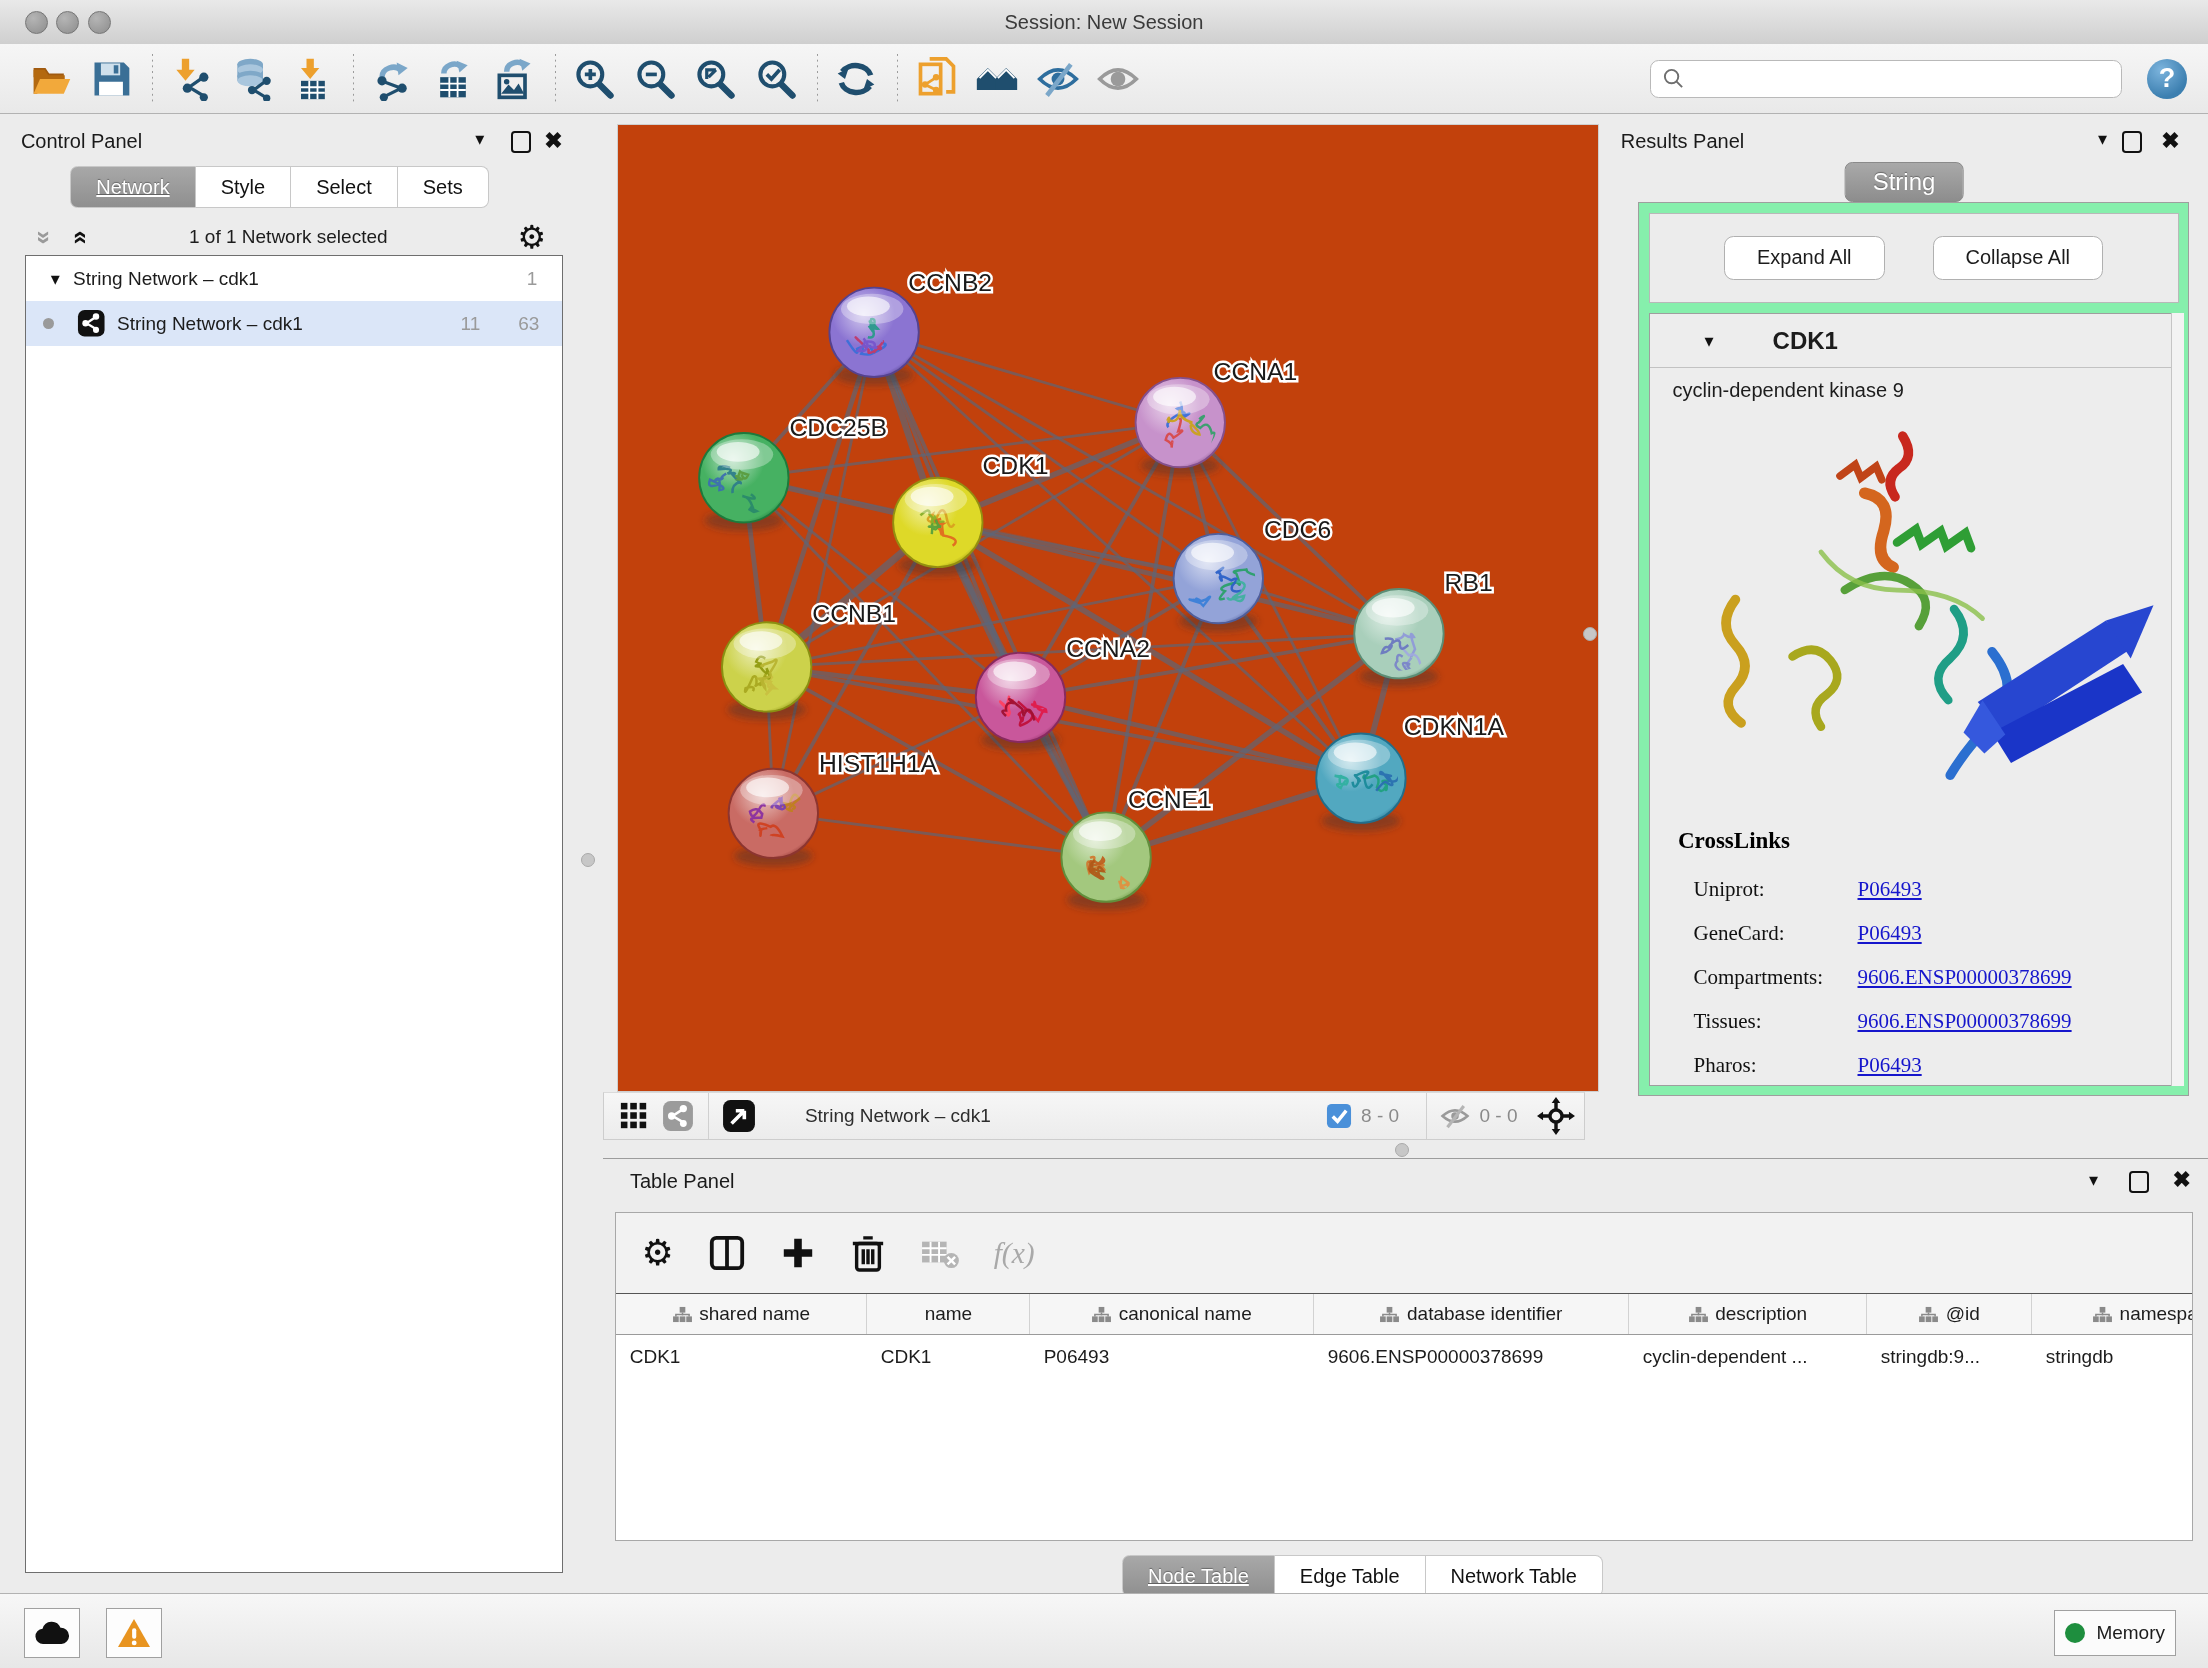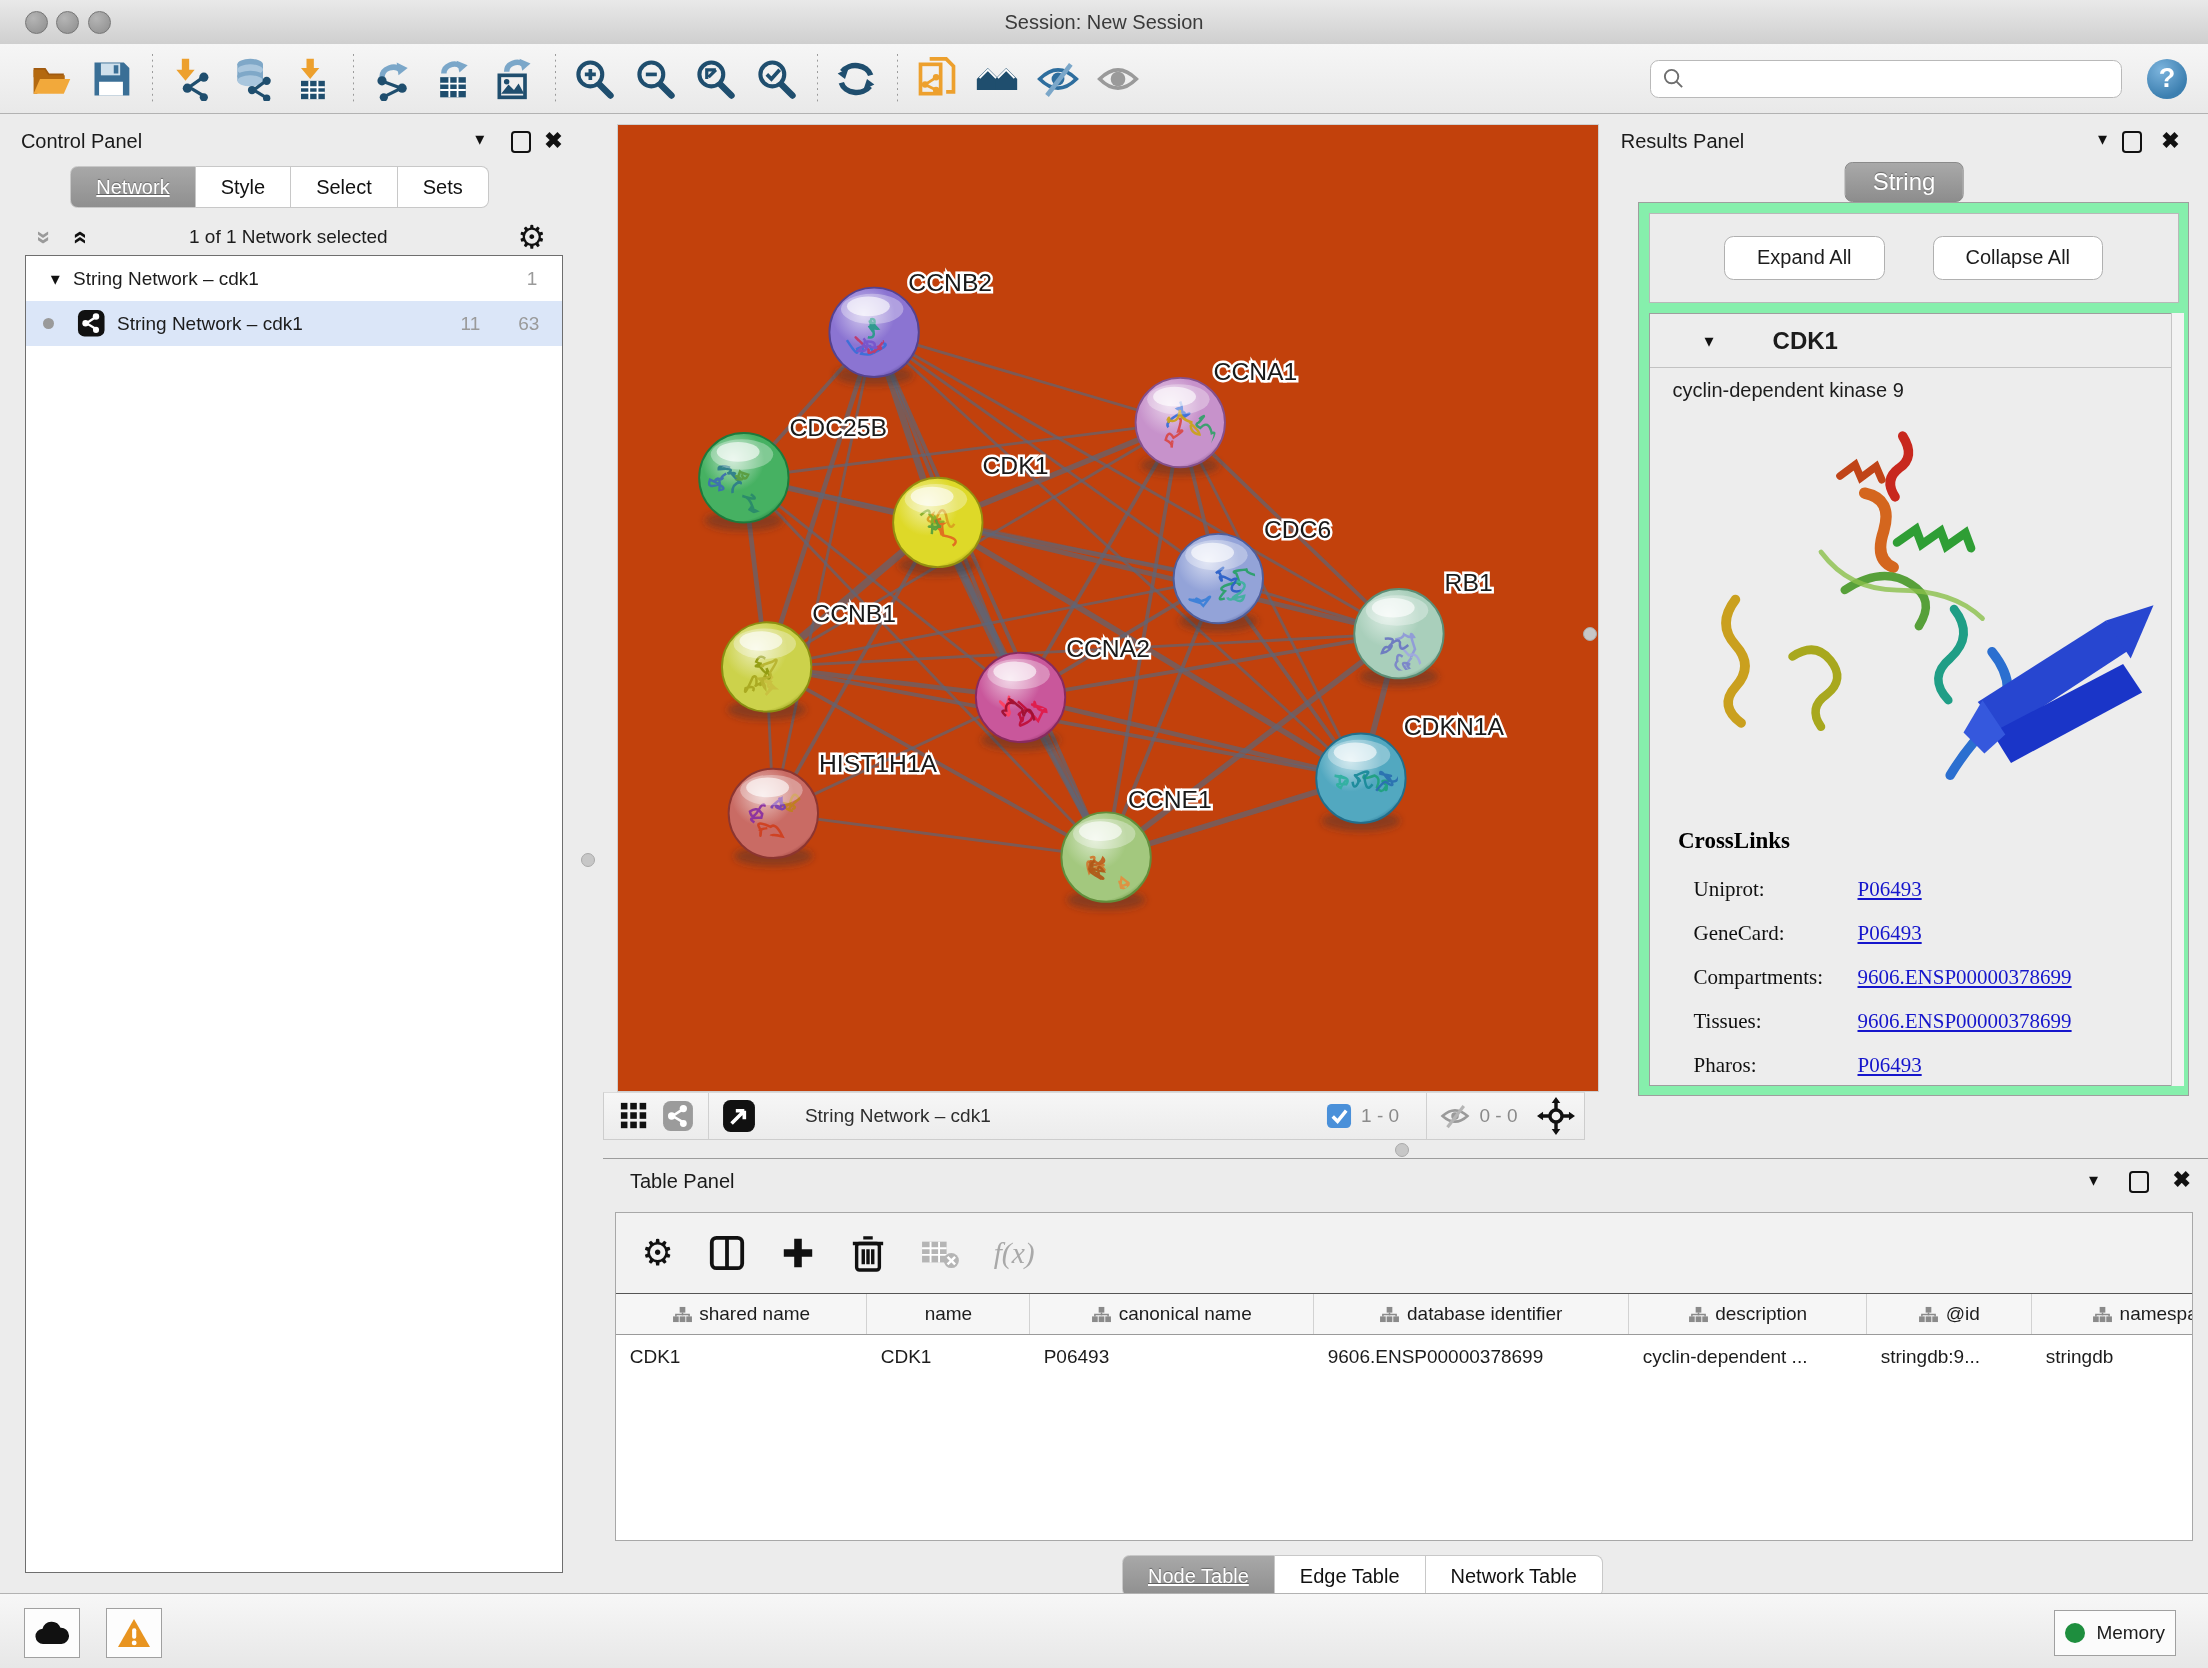--- a/index.html
+++ b/index.html
@@ -645,21 +645,21 @@
   <svg width="34" height="34" viewBox="0 0 32 32">
     <rect x="1" y="1" width="30" height="30" rx="7" fill="#111"></rect>
     <path d="M9 23 21 11M21 11h-8M21 11v8" stroke="#fff" stroke-width="3.4" fill="none"></path>
     </svg>
   <span style="margin-left:49px">String Network – cdk1</span>
   <div style="margin-left:auto;display:flex;align-items:center;color:#8a8a8a">
     <svg width="26" height="26" viewBox="0 0 27 27">
       <rect x="1" y="1" width="25" height="25" rx="5" fill="#4a90d9"></rect>
       <path d="M7 14l5 5 9-11" stroke="#fff" stroke-width="3.6" fill="none"></path>
       </svg>
-    <span style="margin:0 13.3px 0 9.5px">1 - 0</span>
+    <span style="margin:0 13.3px 0 9.5px">8 - 0</span>
     <div class="nb-sep"></div>
     <svg width="30" height="30" viewBox="0 0 48 48">
       <path d="M4 24q20-18 40 0q-20 18-40 0z" fill="none" stroke="#9a9a9a" stroke-width="4"></path>
       <circle cx="24" cy="24" r="6" fill="#9a9a9a"></circle>
         <path d="M38 8 12 42" stroke="#b5b5b5" stroke-width="5"></path>
       </svg>
     <span style="margin:0 19px 0 9.5px">0 - 0</span>
     <svg width="38" height="38" viewBox="0 0 44 44" style="margin-right:9.5px">
       <circle cx="22" cy="22" r="7" fill="none" stroke="#111" stroke-width="4"></circle>
       <path d="M22 4v10M22 30v10M4 22h10M30 22h10" stroke="#111" stroke-width="4"></path>

